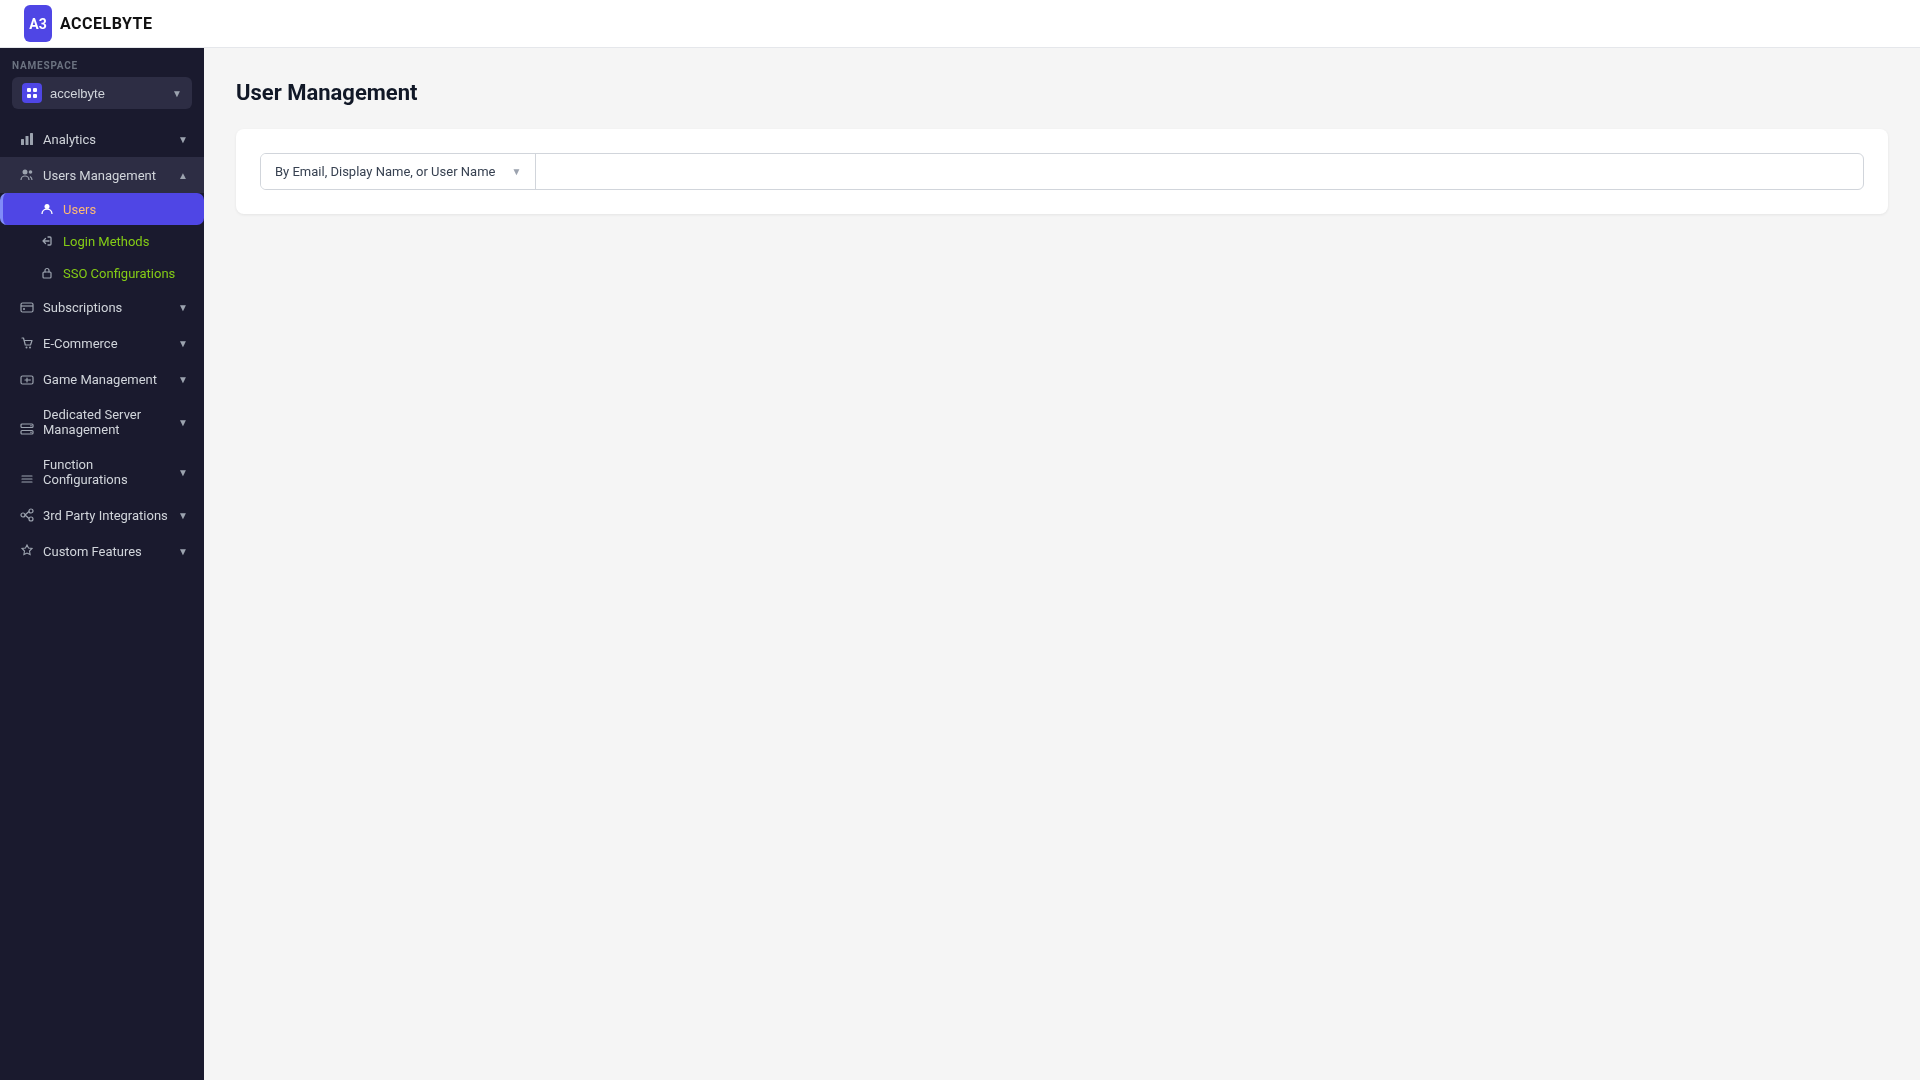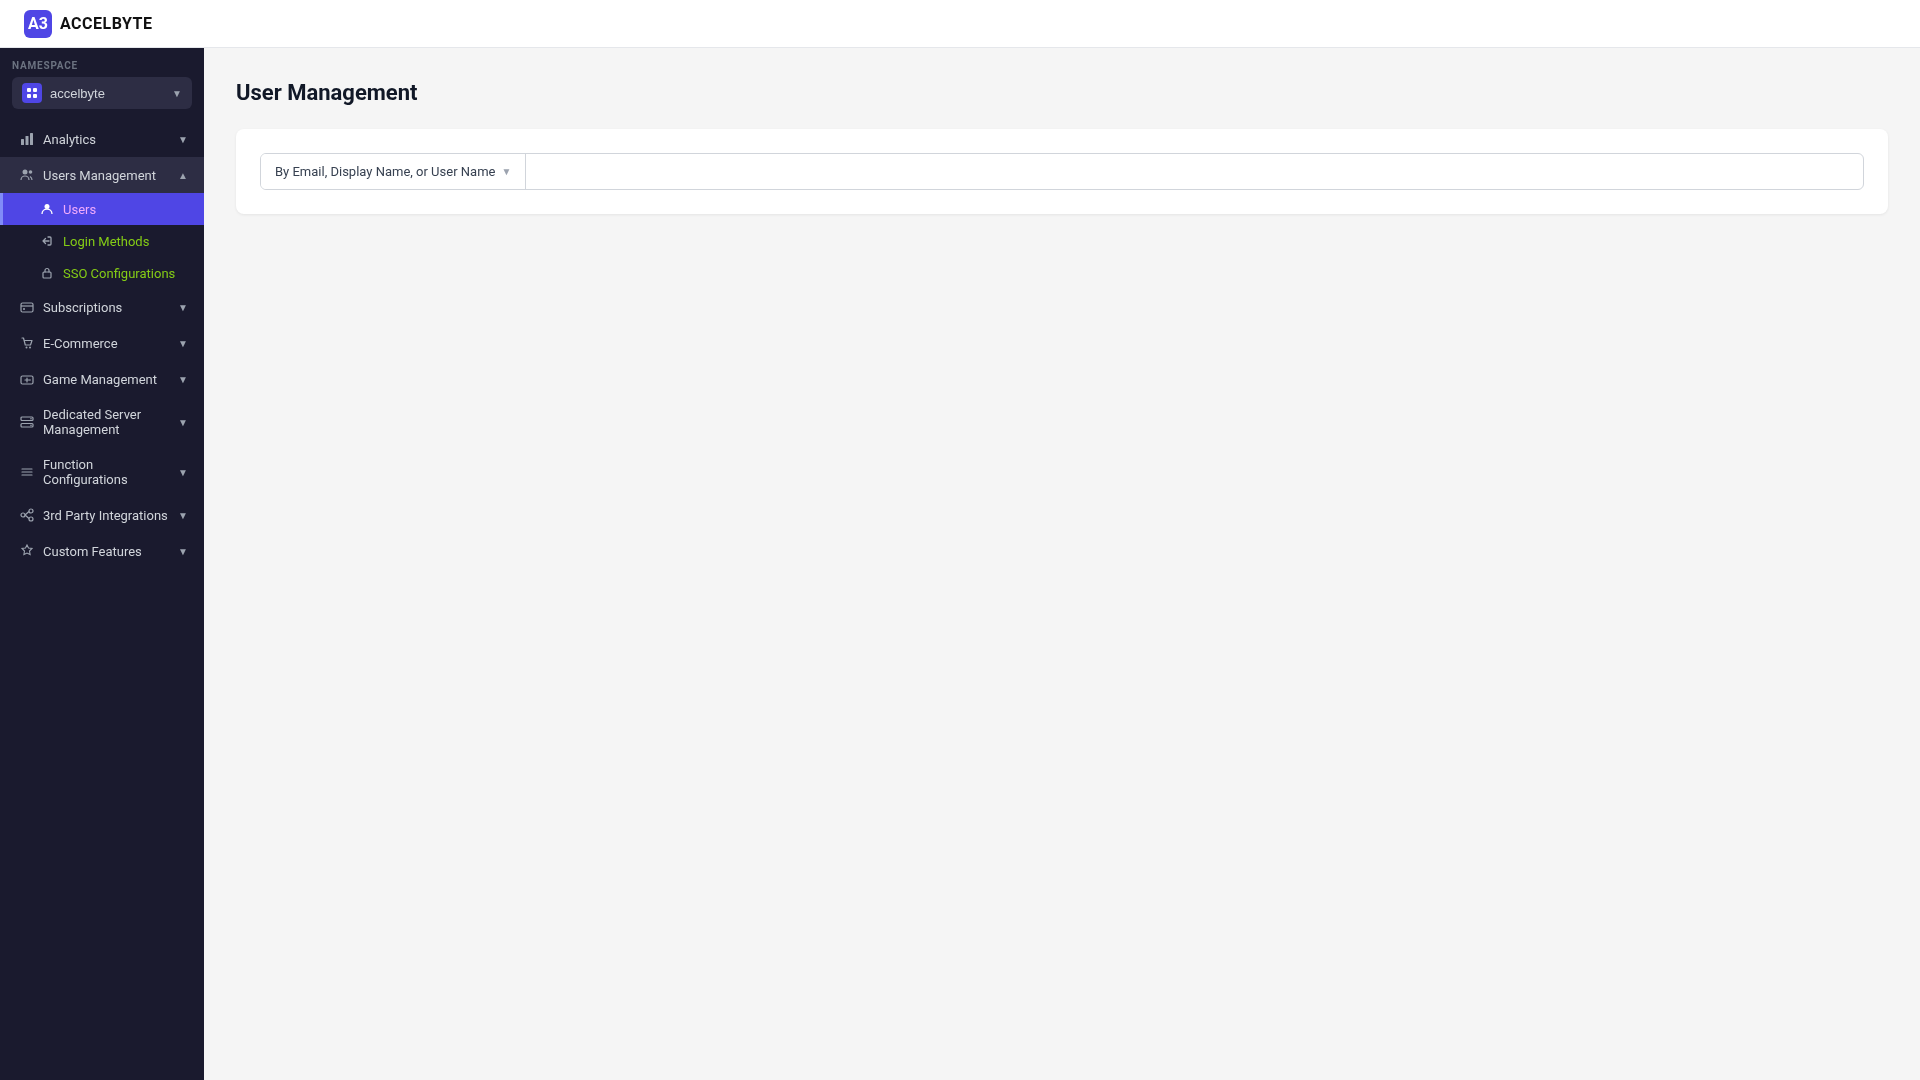--- a/index.html
+++ b/index.html
@@ -17,28 +17,28 @@
       flex-shrink: 0;
       z-index: 10;
     }
     .topnav-logo {
       display: flex;
       align-items: center;
       gap: 8px;
     }
     .logo-icon {
       width: 28px;
-      height: 28px;
+      height: 37px;
       background: #4f46e5;
       border-radius: 6px;
       display: flex;
       align-items: center;
       justify-content: center;
       color: #fff;
-      font-size: 16px;
+      font-size: 14px;
       font-weight: bold;
     }
     .logo-text {
       font-size: 16px;
       font-weight: 700;
       color: #111;
       letter-spacing: 0.5px;
     }
     .topnav-right {
       display: flex;
@@ -136,21 +136,21 @@
       justify-content: space-between;
       padding: 10px 16px;
       cursor: pointer;
       font-size: 13px;
       color: #d1d5db;
       border-left: 3px solid transparent;
     }
     .nav-item.active { background: #2d2d44; }
     .nav-item-left {
       display: flex;
-      align-items: center;
+      align-items: flex-end;
       gap: 8px;
     }
     .nav-icon {
       width: 16px;
       height: 16px;
       display: flex;
       align-items: center;
       justify-content: center;
       font-size: 13px;
       flex-shrink: 0;
@@ -167,22 +167,23 @@
       align-items: center;
       gap: 8px;
       padding: 8px 16px 8px 36px;
       cursor: pointer;
       font-size: 13px;
       color: #84cc16;
       border-left: 3px solid transparent;
     }
     .subnav-item.active-sub {
       background: #4f46e5;
-      color: #f0abfc;
+      color: #fdba74;
       border-left: 3px solid #818cf8;
+      border-radius: 7px;
     }
     .subnav-item.active-sub .subnav-icon { color: #fff; }
     .subnav-icon {
       width: 16px;
       height: 16px;
       display: flex;
       align-items: center;
       justify-content: center;
       font-size: 12px;
       flex-shrink: 0;
@@ -240,21 +241,21 @@
       display: flex;
       align-items: center;
       gap: 0;
       border: 1px solid #d1d5db;
       border-radius: 6px;
       overflow: hidden;
     }
     .search-filter-select {
       display: flex;
       align-items: center;
-      gap: 6px;
+      gap: 16px;
       padding: 10px 14px;
       background: #fff;
       border-right: 1px solid #d1d5db;
       cursor: pointer;
       font-size: 13px;
       color: #374151;
       white-space: nowrap;
       flex-shrink: 0;
     }
     .filter-chevron {

